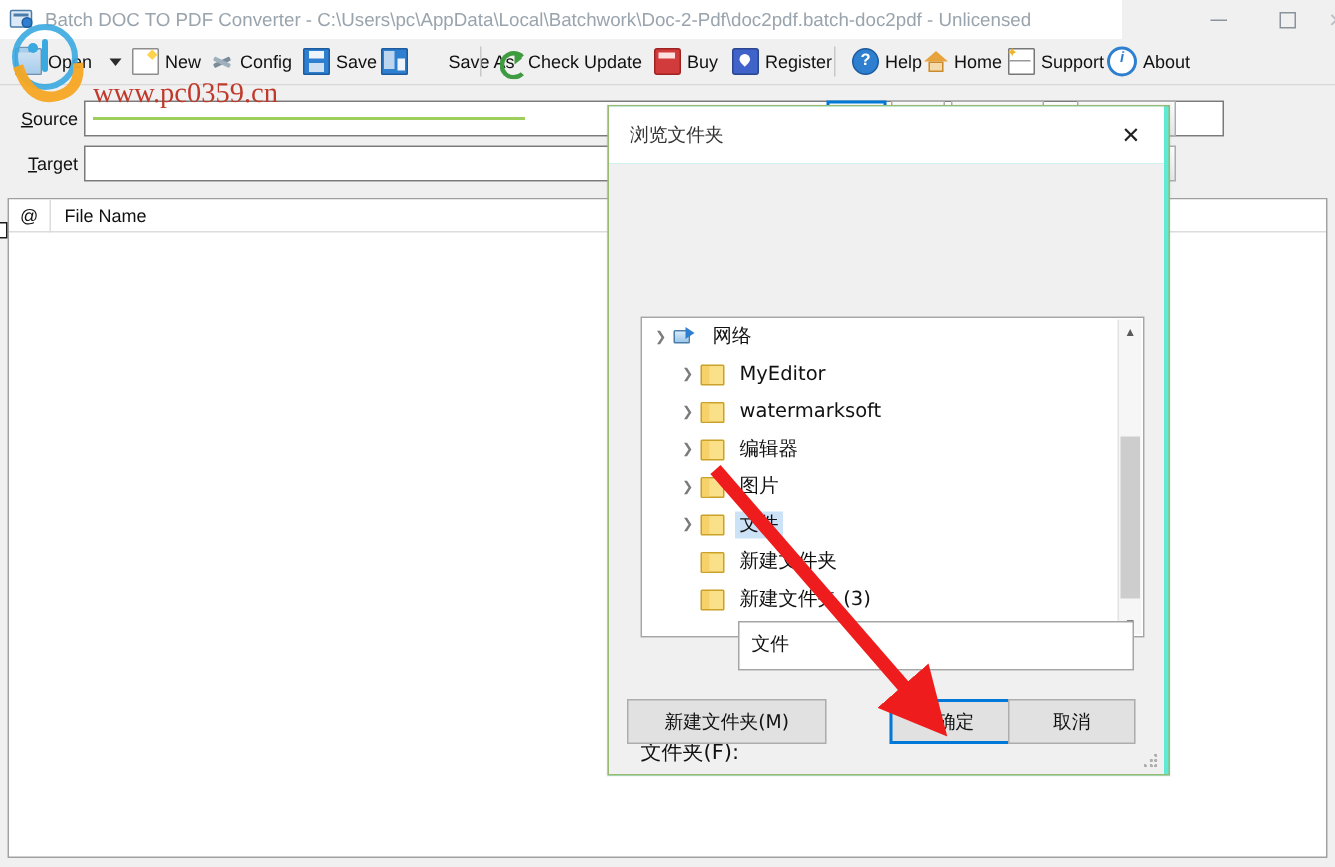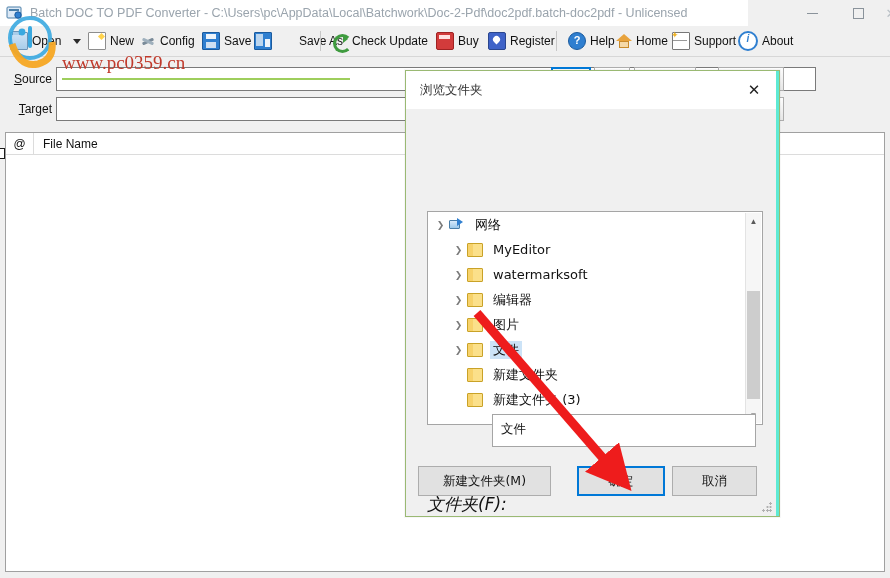--- a/index.html
+++ b/index.html
@@ -200,42 +200,41 @@
   }
   .sb-arrow{
     position:absolute;left:0;width:15px;height:16px;display:flex;align-items:center;justify-content:center;
     color:#5a5a5a;font-size:8px;
   }
   #sb-up{top:0;}
   #sb-down{bottom:0;}
   #sb-thumb{position:absolute;left:1px;top:78px;width:13px;height:108px;background:#cdcdcd;}
 
   #folder-field-label{
-    position:absolute;left:21px;top:422px;font-size:17px;color:#111;
+    position:absolute;left:21px;top:422px;font-size:14px;color:#111;
     font-family:"DejaVu Sans","Liberation Sans",sans-serif;
-    font-style:italic;
   }
   #folder-field{
     position:absolute;left:492px;top:414px;width:264px;height:33px;
     background:#fff;border:1px solid #a5a5a5;box-sizing:border-box;
   }
   #folder-field-value{
     position:absolute;left:8px;top:6px;font-size:12.5px;color:#111;
     font-family:"DejaVu Sans","Liberation Sans",sans-serif;
   }
   .dlg-btn{
     position:absolute;height:30px;box-sizing:border-box;
     background:#e1e1e1;border:1px solid #adadad;
     display:flex;align-items:center;justify-content:center;
     font-size:12.5px;color:#111;
     font-family:"DejaVu Sans","Liberation Sans",sans-serif;
   }
   .dlg-btn.primary{background:#e1e1e1;border:2px solid #0078d7;}
   #btn-newfolder{left:418px;top:466px;width:133px;}
-  #btn-ok{left:577px;top:466px;width:88px;}
+  #btn-ok{left:593px;top:466px;width:88px;}
   #btn-cancel{left:672px;top:466px;width:85px;}
   #dlg-grip{
     position:absolute;right:4px;bottom:3px;width:10px;height:10px;
     background:
       radial-gradient(circle at 1.5px 8.5px,#b0b0b0 1px,transparent 1.2px),
       radial-gradient(circle at 5.5px 8.5px,#b0b0b0 1px,transparent 1.2px),
       radial-gradient(circle at 8.5px 8.5px,#b0b0b0 1px,transparent 1.2px),
       radial-gradient(circle at 5.5px 5px,#b0b0b0 1px,transparent 1.2px),
       radial-gradient(circle at 8.5px 5px,#b0b0b0 1px,transparent 1.2px),
       radial-gradient(circle at 8.5px 1.5px,#b0b0b0 1px,transparent 1.2px);

